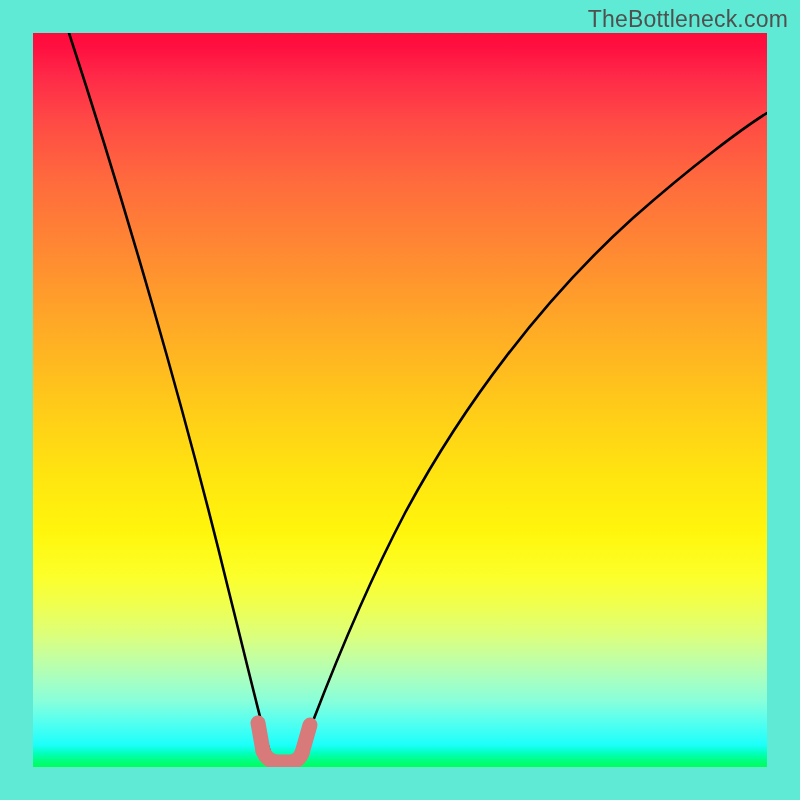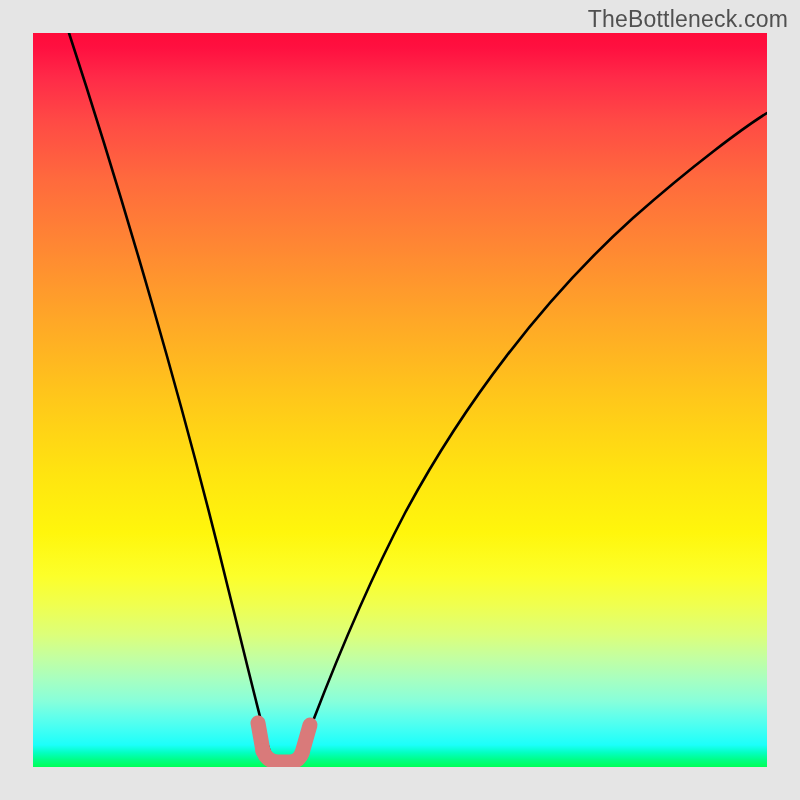--- a/index.html
+++ b/index.html
@@ -10,21 +10,21 @@
     position: relative;
     font-family: Arial, sans-serif;
     overflow: hidden;
   }
   .outer-frame {
     position: absolute;
     top: 0;
     left: 0;
     width: 800px;
     height: 800px;
-    background: #e5e5e5;
+    background: #5eead4;
   }
   .plot-area {
     position: absolute;
     top: 33px;
     left: 33px;
     width: 734px;
     height: 734px;
     background: linear-gradient(to bottom,
       #ff0b3a 0%,
       #ff1040 2%,

